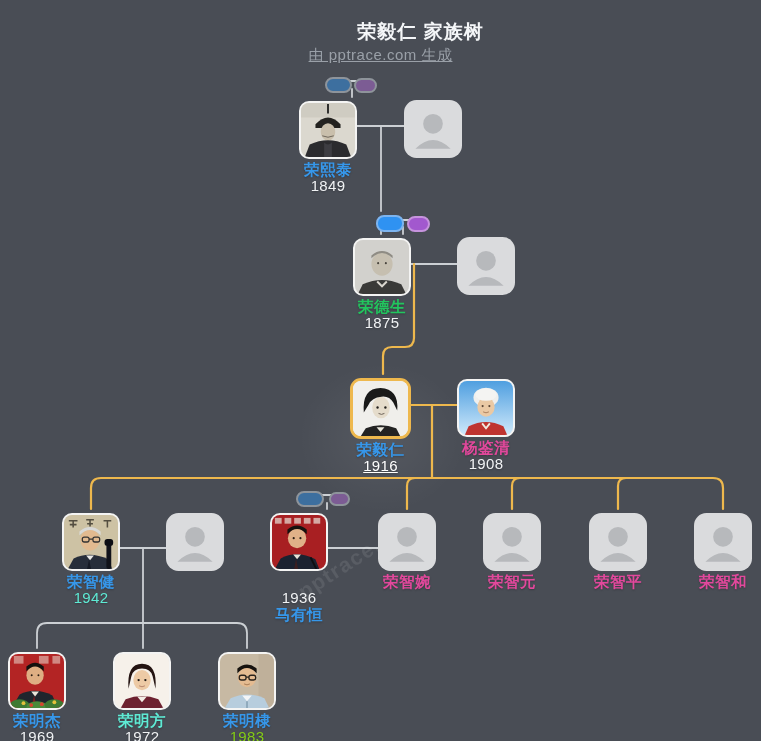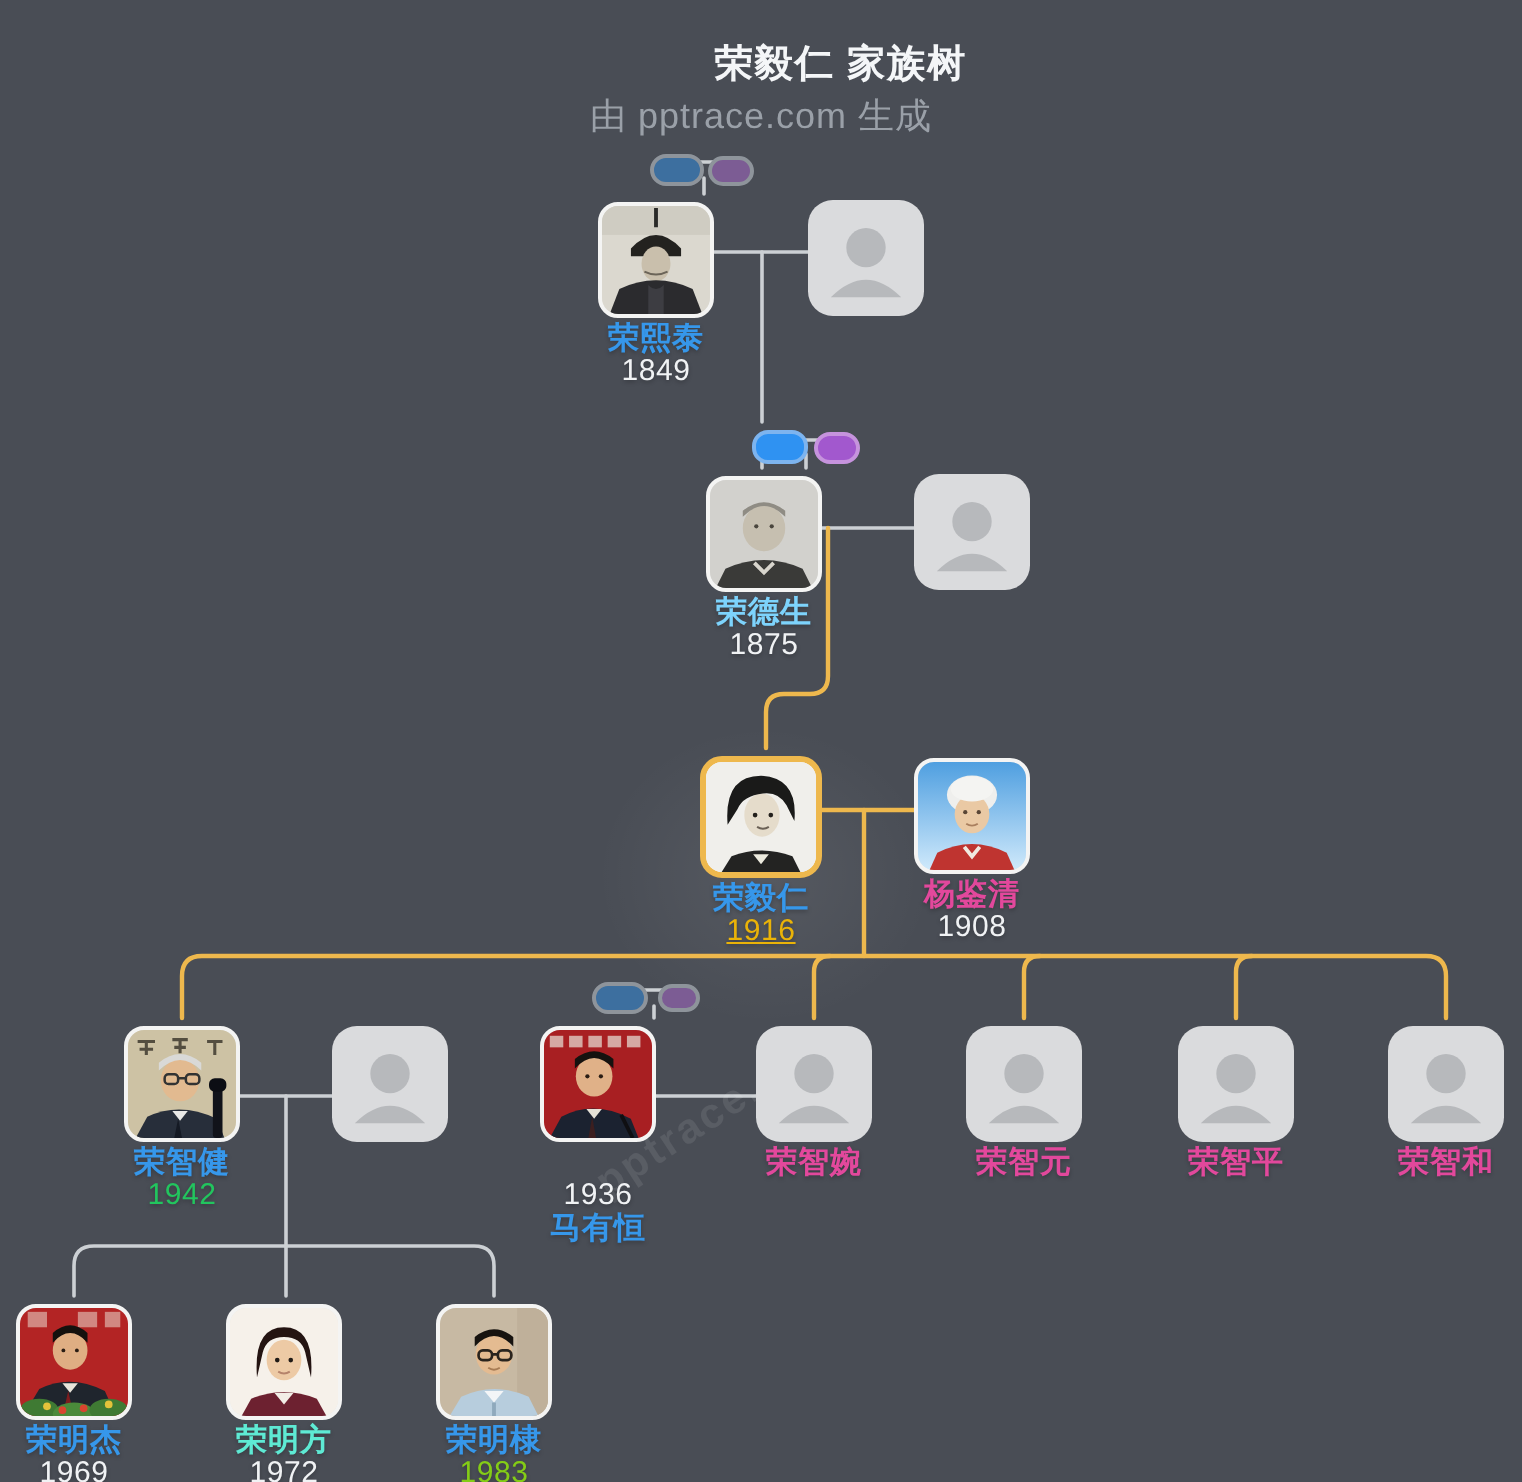--- a/index.html
+++ b/index.html
@@ -8,21 +8,21 @@
     background:#494d55;
     font-family:"Liberation Sans","DejaVu Sans",sans-serif;
   }
   .abs{position:absolute;}
   #title{
     left:0;top:19px;width:761px;text-align:center;
     font-size:19px;font-weight:700;letter-spacing:1px;margin-left:40px;
   }
   #subtitle{
     left:0;top:46px;width:761px;text-align:center;
-    font-size:18px;letter-spacing:.5px;
+    font-size:15px;letter-spacing:.5px;text-decoration:underline;
   }
   #edges{left:0;top:0;pointer-events:none;}
   #glow{
     left:295px;top:360px;width:175px;height:155px;
     background:radial-gradient(ellipse at center,rgba(255,255,255,.07),rgba(255,255,255,0) 68%);
   }
   #watermark{
     left:288px;top:538px;width:200px;height:26px;
     transform:rotate(-33deg);transform-origin:40% 50%;
     color:rgba(255,255,255,.09);font-size:21px;font-weight:700;letter-spacing:1.5px;
@@ -105,21 +105,21 @@
         <svg viewBox="0 0 56 56" width="100%" height="100%" preserveAspectRatio="none">
           <rect width="56" height="56" fill="#d2d1cd"></rect>
           <ellipse cx="28" cy="25" rx="11" ry="12" fill="#c6bfb0"></ellipse>
           <path d="M17,19 Q28,8 39,19 L39,16 Q28,7 17,16 Z" fill="#8f8c84"></path>
           <circle cx="24" cy="24" r="1.1" fill="#4a463e"></circle>
           <circle cx="32" cy="24" r="1.1" fill="#4a463e"></circle>
           <path d="M3,56 L8,46 Q28,37 48,46 L53,56 Z" fill="#3a3a38"></path>
           <path d="M23,43 L28,48 L33,43" stroke="#d8d5cd" stroke-width="2" fill="none"></path>
         </svg>
       </div>
-      <div class="abs label" style="left: 317px; top: 295px; color: #7dd3fc;">荣德生</div>
+      <div class="abs label" style="left: 317px; top: 295px; color: #22c55e;">荣德生</div>
       <div class="abs label year" style="left: 317px; top: 311px; color: rgb(240, 242, 244);">1875</div>
       <div class="abs ph" style="left: 457px; top: 233px; width: 58px; height: 58px;">
         <svg viewBox="0 0 56 56" width="100%" height="100%" preserveAspectRatio="none">
           <rect width="56" height="56" rx="12" fill="#dadbdd"></rect>
           <circle cx="28" cy="23" r="9.5" fill="#b7b9bc"></circle>
           <path d="M11,47 Q28,30 45,47 Z" fill="#b7b9bc"></path>
         </svg>
       </div>
       <div class="abs photo hl" style="left: 350px; top: 374px; width: 61px; height: 61px;">
         <svg viewBox="0 0 56 56" width="100%" height="100%" preserveAspectRatio="none">
@@ -127,21 +127,21 @@
           <ellipse cx="28.5" cy="27" rx="9" ry="11" fill="#e5dccb"></ellipse>
           <path d="M11,32 Q9,7 28,7 Q47,8 45,30 L41,22 Q37,15 29,16 Q19,17 16,24 Z" fill="#1a1a19"></path>
           <circle cx="25" cy="27" r="1.2" fill="#23201c"></circle>
           <circle cx="33" cy="27" r="1.2" fill="#23201c"></circle>
           <path d="M26,33 Q29,35 32,33" stroke="#6b6156" stroke-width="1" fill="none"></path>
           <path d="M8,56 L13,48 Q28,42 44,48 L48,56 Z" fill="#232322"></path>
           <path d="M24,47 L28,52 L32,47 Z" fill="#eceade"></path>
         </svg>
       </div>
       <div class="abs label" style="left: 315.5px; top: 438px; color: rgb(54, 151, 234);">荣毅仁</div>
-      <div class="abs label year" style="left: 315.5px; top: 454px; color: #eab308; text-decoration: underline;">1916</div>
+      <div class="abs label year" style="left: 315.5px; top: 454px; color: #ffffff; text-decoration: underline;">1916</div>
       <div class="abs photo" style="left: 457px; top: 375px; width: 58px; height: 58px;">
         <svg viewBox="0 0 56 56" width="100%" height="100%" preserveAspectRatio="none">
           <defs>
             <linearGradient id="ewg" x1="0" y1="0" x2="0" y2="1">
               <stop offset="0" stop-color="#4f9fe0"></stop>
               <stop offset="1" stop-color="#cfe9fb"></stop>
             </linearGradient>
           </defs>
           <rect width="56" height="56" fill="url(#ewg)"></rect>
           <ellipse cx="28" cy="17" rx="13" ry="10" fill="#efefed"></ellipse>
@@ -172,21 +172,21 @@
             <line x1="26" y1="25" x2="30" y2="25"></line>
           </g>
           <path d="M4,56 L10,45 Q27,37 46,46 L50,56 Z" fill="#272e3a"></path>
           <path d="M23,42 L27,47 L31,42 Z" fill="#e8e8e6"></path>
           <path d="M26,46 L28,56 L24,56 Z" fill="#151a24"></path>
           <rect x="44" y="30" width="5" height="26" rx="2" fill="#11131a"></rect>
           <rect x="42" y="25" width="9" height="7" rx="3" fill="#0c0e14"></rect>
         </svg>
       </div>
       <div class="abs label" style="left: 26px; top: 570px; color: rgb(54, 151, 234);">荣智健</div>
-      <div class="abs label year" style="left: 26px; top: 586px; color: #22c55e;">1942</div>
+      <div class="abs label year" style="left: 26px; top: 586px; color: #5eead4;">1942</div>
       <div class="abs ph" style="left: 166px; top: 509px; width: 58px; height: 58px;">
         <svg viewBox="0 0 56 56" width="100%" height="100%" preserveAspectRatio="none">
           <rect width="56" height="56" rx="12" fill="#dadbdd"></rect>
           <circle cx="28" cy="23" r="9.5" fill="#b7b9bc"></circle>
           <path d="M11,47 Q28,30 45,47 Z" fill="#b7b9bc"></path>
         </svg>
       </div>
       <div class="abs photo" style="left: 270px; top: 509px; width: 58px; height: 58px;">
         <svg viewBox="0 0 56 56" width="100%" height="100%" preserveAspectRatio="none">
           <rect width="56" height="56" fill="#a81f22"></rect>

